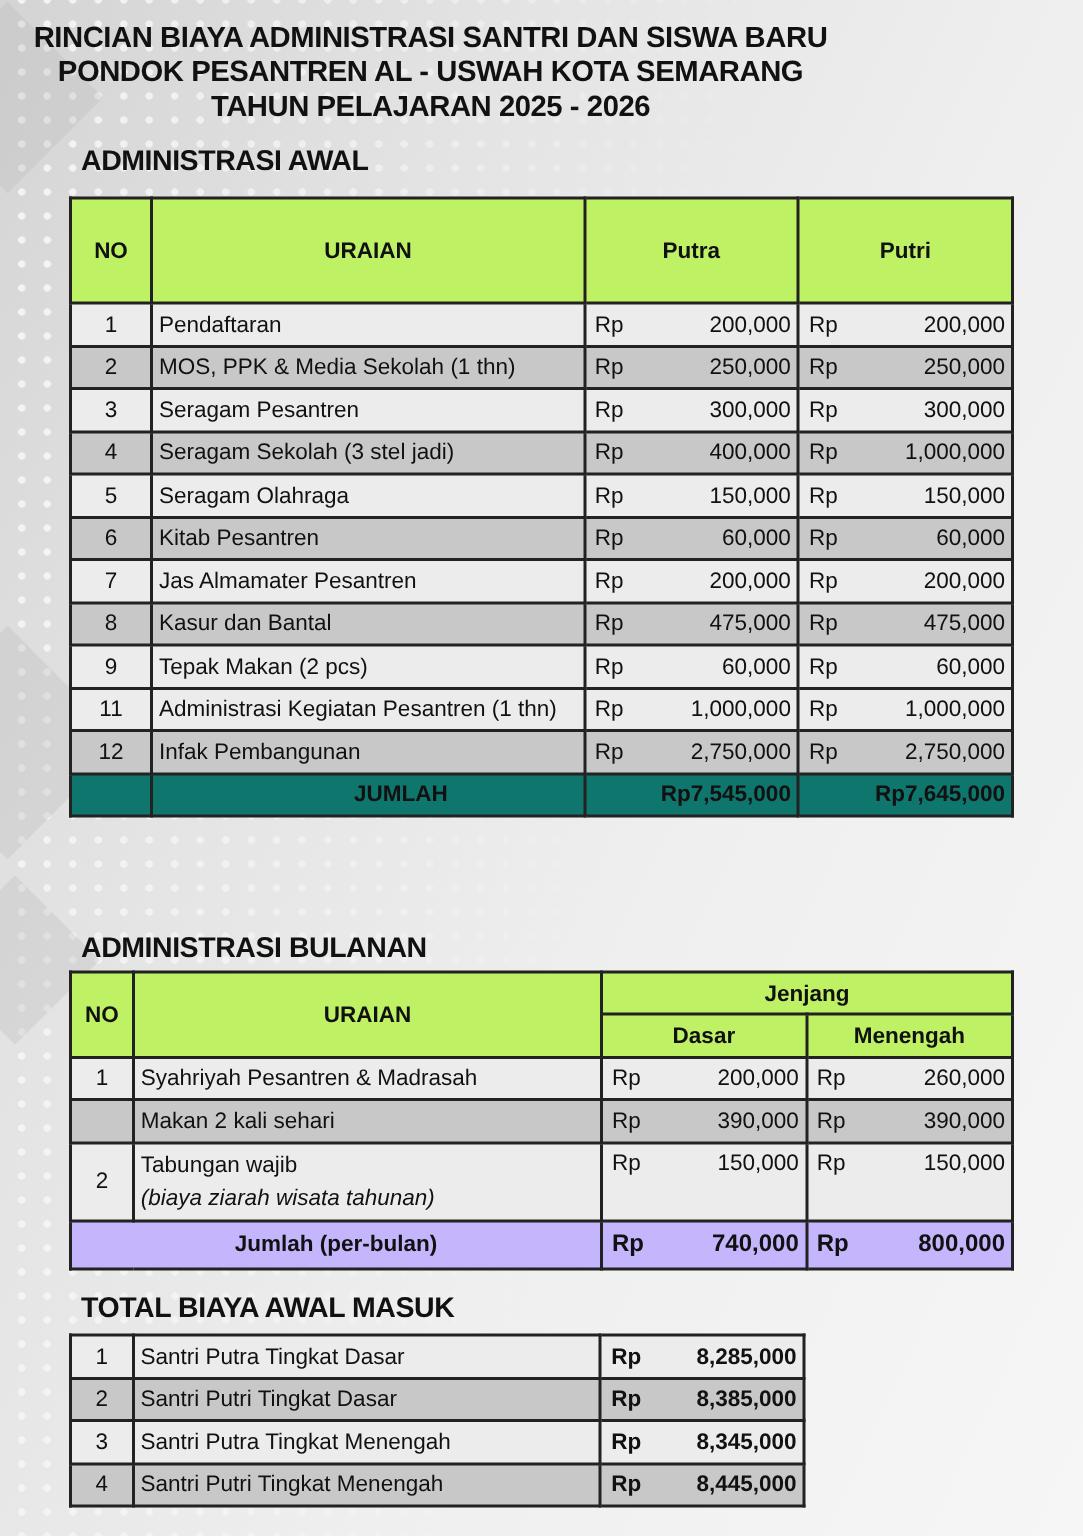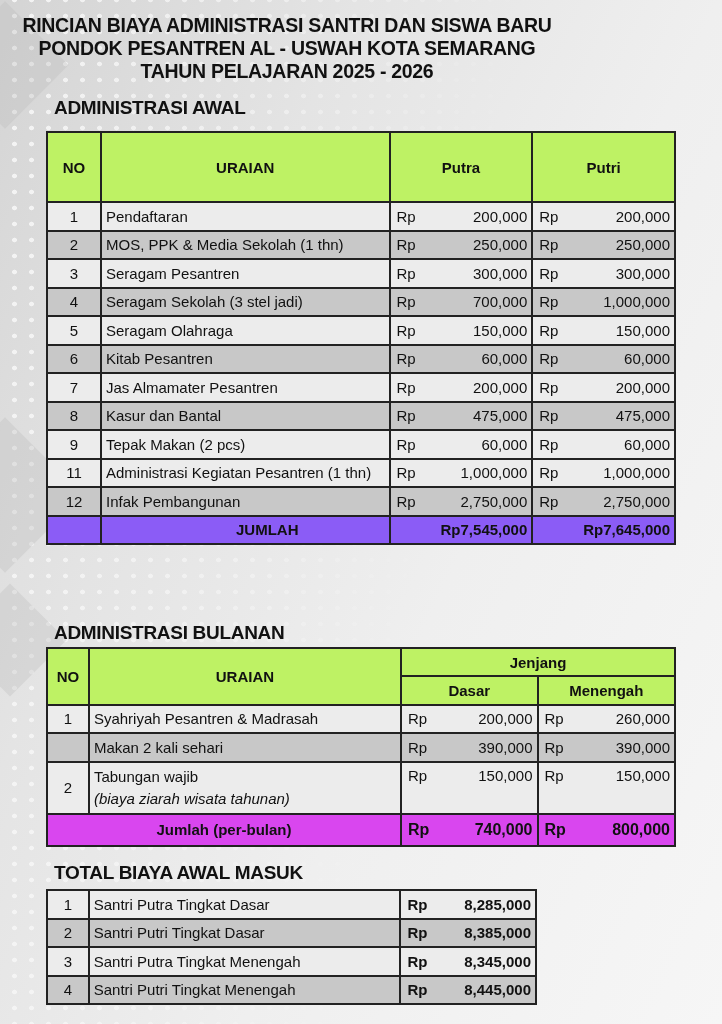--- a/index.html
+++ b/index.html
@@ -35,22 +35,22 @@
   }
 
   table { border-collapse: collapse; position: absolute; font-size: 15px; }
   td, th { border: 2px solid #222; height: 28.5px; padding: 0 4px; white-space: nowrap; }
   th { background: #bef264; font-weight: bold; font-size: 15px; }
   .row-light td { background: #ececec; }
   .row-dark td { background: #c8c8c8; }
   .no { text-align: center; width: 40px; }
   .money { display: flex; justify-content: space-between; }
   .money .rp { padding-left: 2px; }
-  .total-row td { background: #8b5cf6; font-weight: bold; padding-left: 48px; }
-  .sum-row td { background: #d946ef; font-weight: bold; font-size: 16px; }
+  .total-row td { background: #0f766e; font-weight: bold; padding-left: 48px; }
+  .sum-row td { background: #c4b5fd; font-weight: bold; font-size: 16px; }
   .italic { font-style: italic; }
 </style>
 </head>
 <body>
 
 <div class="page">
   <div class="bg-dots"></div>
   <div class="bg-diamond" style="left:-40px;top:20px;width:90px;height:90px;"></div>
   <div class="bg-diamond" style="left:-50px;top:440px;width:110px;height:110px;"></div>
   <div class="bg-diamond" style="left:-30px;top:600px;width:80px;height:80px;"></div>
@@ -124,21 +124,21 @@
               <span>300,000</span>
             </div>
           </td>
     </tr>
     <tr class="row-dark">
       <td class="no">4</td>
       <td>Seragam Sekolah (3 stel jadi)</td>
       <td>
             <div class="money">
               <span class="rp">Rp</span>
-              <span>700,000</span>
+              <span>400,000</span>
             </div>
           </td>
       <td>
             <div class="money">
               <span class="rp">Rp</span>
               <span>1,000,000</span>
             </div>
           </td>
     </tr>
     <tr class="row-light">

